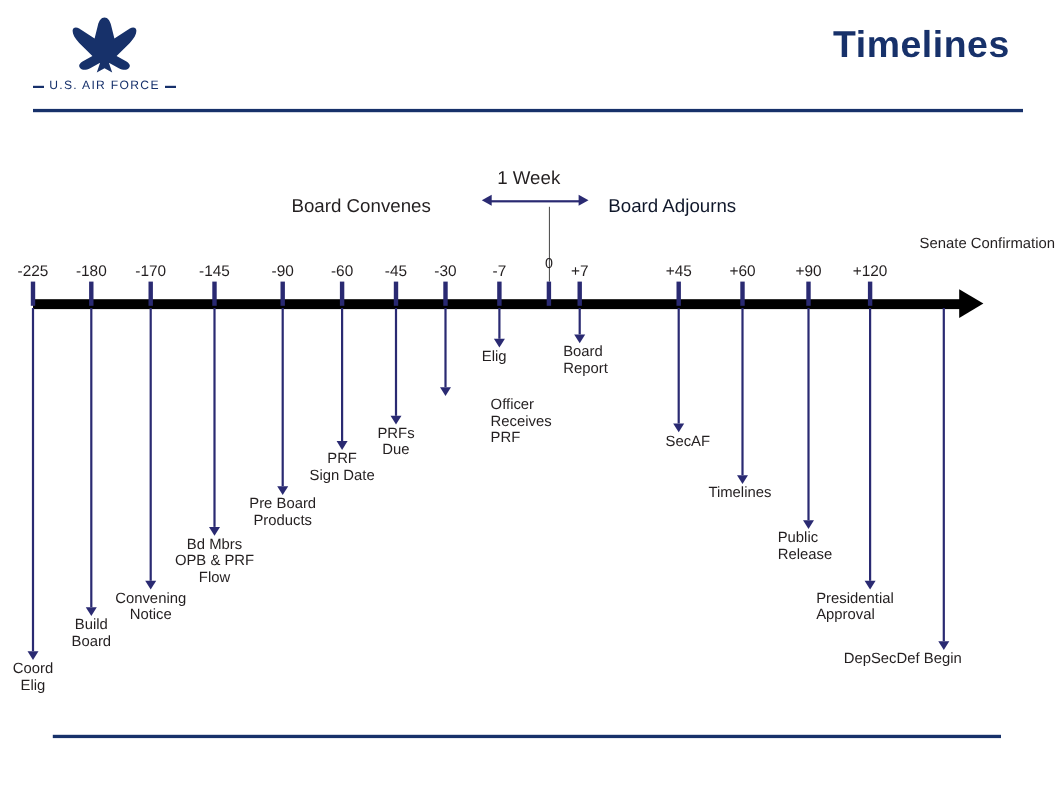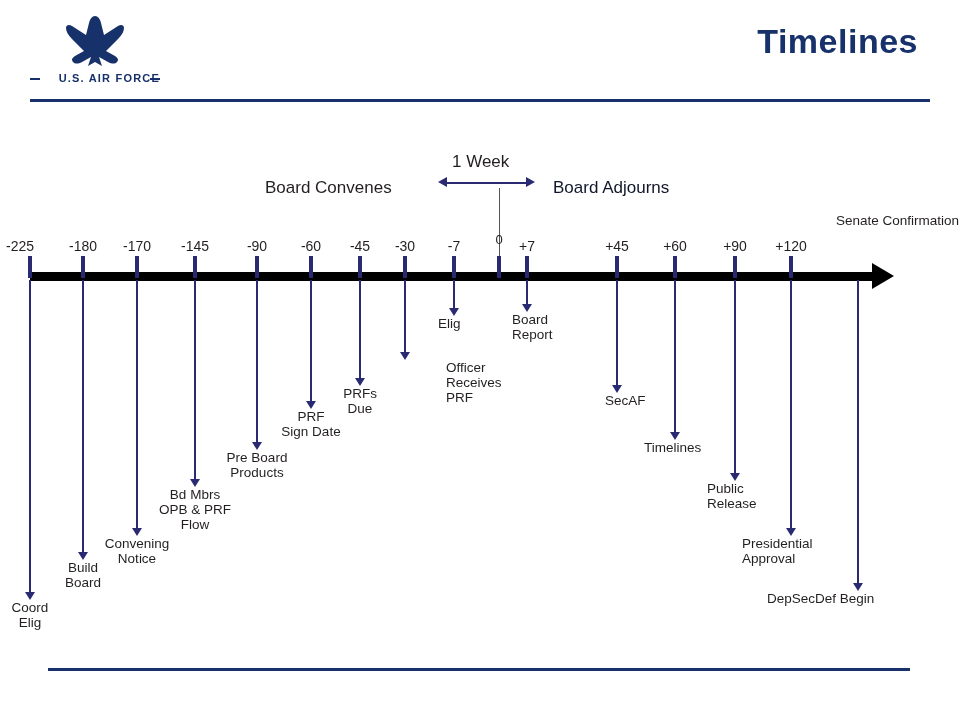--- a/index.html
+++ b/index.html
@@ -33,23 +33,23 @@
     left: 22px;
     top: 4px;
     width: 86px;
     height: 54px;
   }
   .logo-text {
     position: absolute;
     left: 0px;
     top: 62px;
     width: 130px;
-    text-align: right;
+    text-align: center;
     font-size: 11px;
-    font-weight: bold;
+    font-weight: normal;
     letter-spacing: 1.2px;
     color: #16306b;
   }
   .logo-bar-left, .logo-bar-right {
     position: absolute;
     top: 68px;
     height: 2px;
     background: #16306b;
   }
   .logo-bar-left { left: 0px; width: 10px; }
@@ -238,21 +238,21 @@
   <div class="week-arrow-right"></div>
   <div class="zero-drop"></div>
   <div class="senate-note">Senate
 Confirmation</div>
 
   <div class="axis-bar"></div>
   <div class="axis-arrow"></div>
 
   <div id="ticks">
       <div class="tick" style="left: 28px;"></div>
-      <div class="tick-label" style="left: 20px;">-225</div>
+      <div class="tick-label" style="left: 30px;">-225</div>
       <div class="tick" style="left: 81px;"></div>
       <div class="tick-label" style="left: 83px;">-180</div>
       <div class="tick" style="left: 135px;"></div>
       <div class="tick-label" style="left: 137px;">-170</div>
       <div class="tick" style="left: 193px;"></div>
       <div class="tick-label" style="left: 195px;">-145</div>
       <div class="tick" style="left: 255px;"></div>
       <div class="tick-label" style="left: 257px;">-90</div>
       <div class="tick" style="left: 309px;"></div>
       <div class="tick-label" style="left: 311px;">-60</div>

